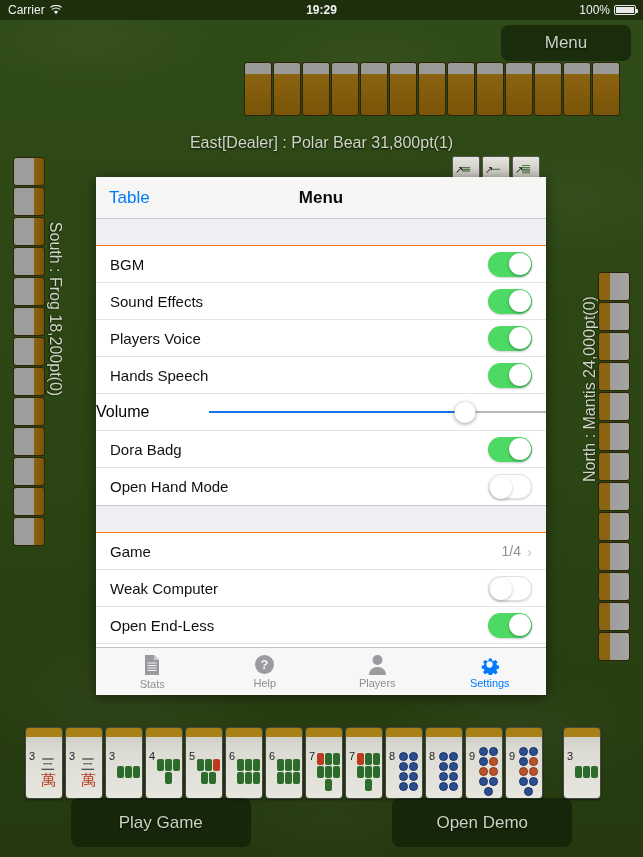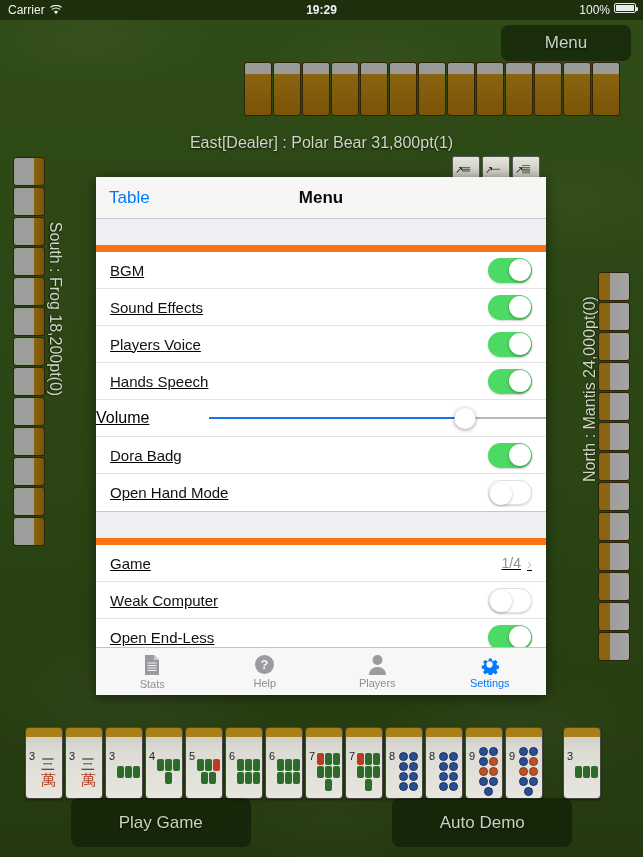--- a/index.html
+++ b/index.html
@@ -26,21 +26,21 @@
   #statusbar {
     position: absolute; top: 0; left: 0;
     width: 643px; height: 20px;
     background: #1d2f0d;
     color: #f2f2f2;
     font-size: 12px;
     display: flex; align-items: center;
   }
   #statusbar .left { position: absolute; left: 8px; display: flex; align-items: center; gap: 5px; }
   #statusbar .center { position: absolute; left: 0; width: 643px; text-align: center; font-weight: bold; font-size: 12px;}
-  #statusbar .right { position: absolute; right: 7px; display: flex; gap: 4px; }
+  #statusbar .right { position: absolute; right: 7px; display: flex; align-items: center; gap: 4px; }
   .batt-shell {
     width: 22px; height: 10px; border: 1px solid #e8e8e8; border-radius: 2px;
     position: relative; display: inline-block;
   }
   .batt-shell::after {
     content: ""; position: absolute; right: -3px; top: 3px;
     width: 2px; height: 4px; background: #e8e8e8; border-radius: 0 1px 1px 0;
   }
   .batt-fill { position: absolute; left: 1px; top: 1px; bottom: 1px; right: 1px; background: #e8e8e8; }
 
@@ -163,21 +163,21 @@
   }
   #modal-nav .back { position: absolute; left: 13px; color: #007aff; font-size: 17px; }
   #modal-nav .title { width: 100%; text-align: center; font-size: 17px; font-weight: bold; color: #0d0d0d; }
 
   #settings-list {
     flex: 1 1 auto;
     background: #efeff4;
     overflow: hidden;
   }
   .section-gap { height: 26px; background: #efeff4; }
-  .section { background: #ffffff; border-top: 7px solid #f97316; border-bottom: 1px solid #c8c7cc; text-decoration: underline; }
+  .section { background: #ffffff; border-top: 1px solid #f97316; border-bottom: 1px solid #c8c7cc; }
   .row {
     height: 37px;
     display: flex; align-items: center;
     padding: 0 14px;
     border-bottom: 1px solid #e3e3e6;
     background: #fff;
   }
   .row:last-child { border-bottom: none; }
   .row .label { font-size: 15px; color: #111; flex: 1 1 auto; }
   .row .value { font-size: 14px; color: #8e8e93; margin-right: 6px; }
@@ -458,21 +458,21 @@
           <span class="bam"></span>
         </span>
       </div>
   </div>
 
   <div id="actions">
     <div class="action-btn">
         <span>Play Game</span>
       </div>
     <div class="action-btn">
-        <span>Auto Demo</span>
+        <span>Open Demo</span>
       </div>
   </div>
 
   <div id="modal">
 
     <div id="modal-nav">
       <span class="back">Table</span>
       <span class="title">Menu</span>
     </div>
 

